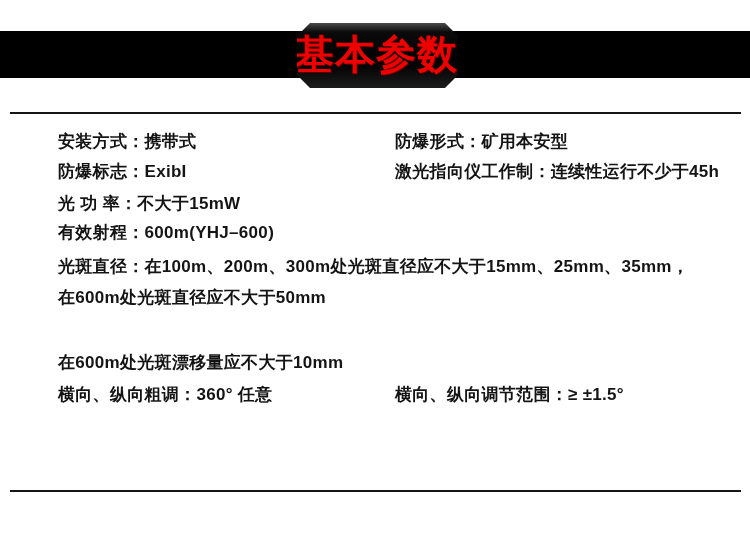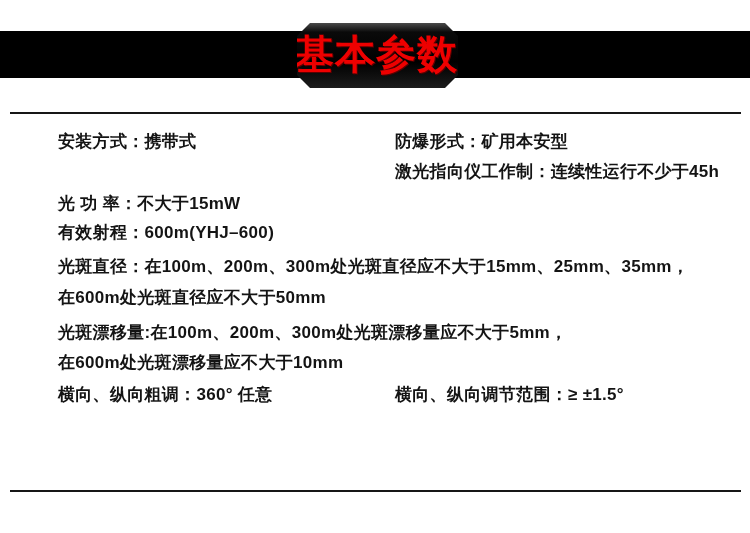--- a/index.html
+++ b/index.html
@@ -94,20 +94,21 @@
 <div class="rule rule-top"></div>
 
 <div class="spec-area">
 
   <div class="spec-row" style="top:131px">
     <span class="spec-left">安装方式：携带式</span>
     <span class="spec-right">防爆形式：矿用本安型</span>
   </div>
 
   <div class="spec-row" style="top:161px">
+    <span class="spec-left">防爆标志：ExibI</span>
     <span class="spec-right">激光指向仪工作制：连续性运行不少于45h</span>
   </div>
 
   <div class="spec-row" style="top:193px">
     <span class="spec-left">光 功 率：不大于15mW</span>
     <span class="spec-right"></span>
   </div>
 
   <div class="spec-row" style="top:222px">
     <span class="spec-left">有效射程：600m(YHJ–600)</span>
@@ -117,24 +118,20 @@
   <div class="spec-row" style="top:256px">
     <span class="spec-left">光斑直径：在100m、200m、300m处光斑直径应不大于15mm、25mm、35mm，</span>
     <span class="spec-right"></span>
   </div>
 
   <div class="spec-row" style="top:287px">
     <span class="spec-left">在600m处光斑直径应不大于50mm</span>
     <span class="spec-right"></span>
   </div>
 
-  <div class="spec-row" style="top:322px">
-    <span class="spec-left">光斑漂移量:在100m、200m、300m处光斑漂移量应不大于5mm，</span>
-    <span class="spec-right"></span>
-  </div>
 
   <div class="spec-row" style="top:352px">
     <span class="spec-left">在600m处光斑漂移量应不大于10mm</span>
     <span class="spec-right"></span>
   </div>
 
   <div class="spec-row" style="top:384px">
     <span class="spec-left">横向、纵向粗调：360° 任意</span>
     <span class="spec-right">横向、纵向调节范围：≥ ±1.5°</span>
   </div>

